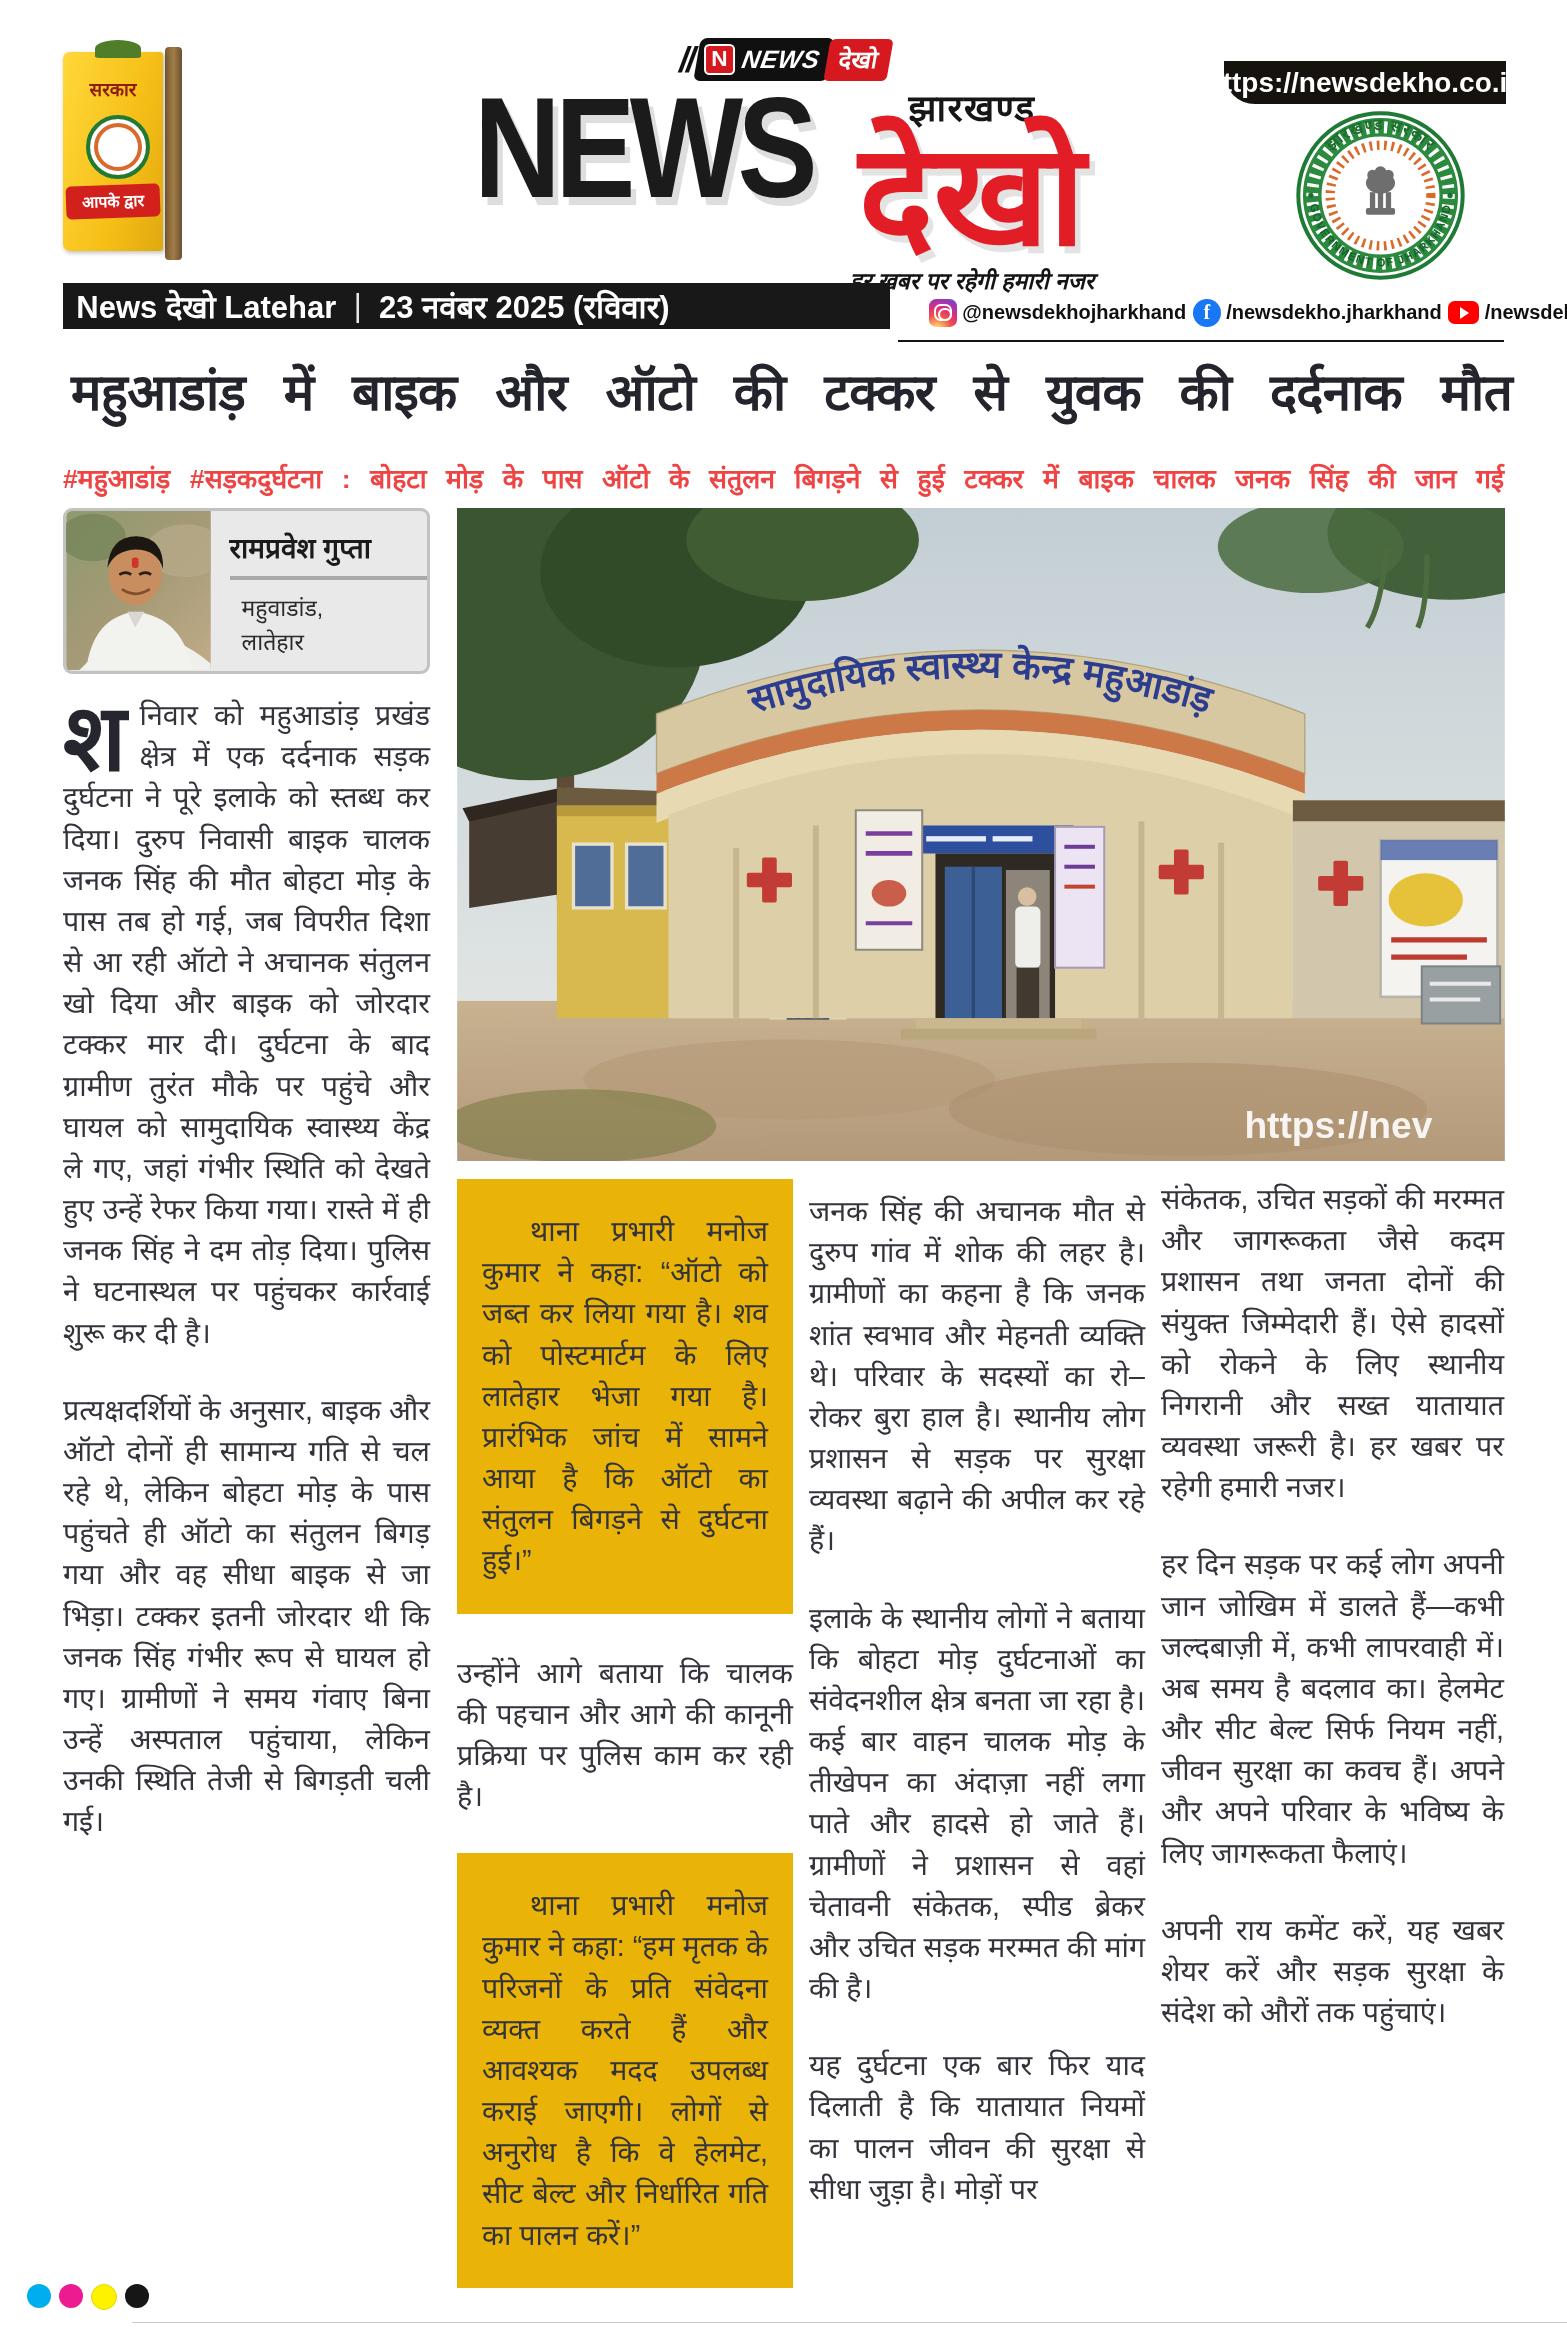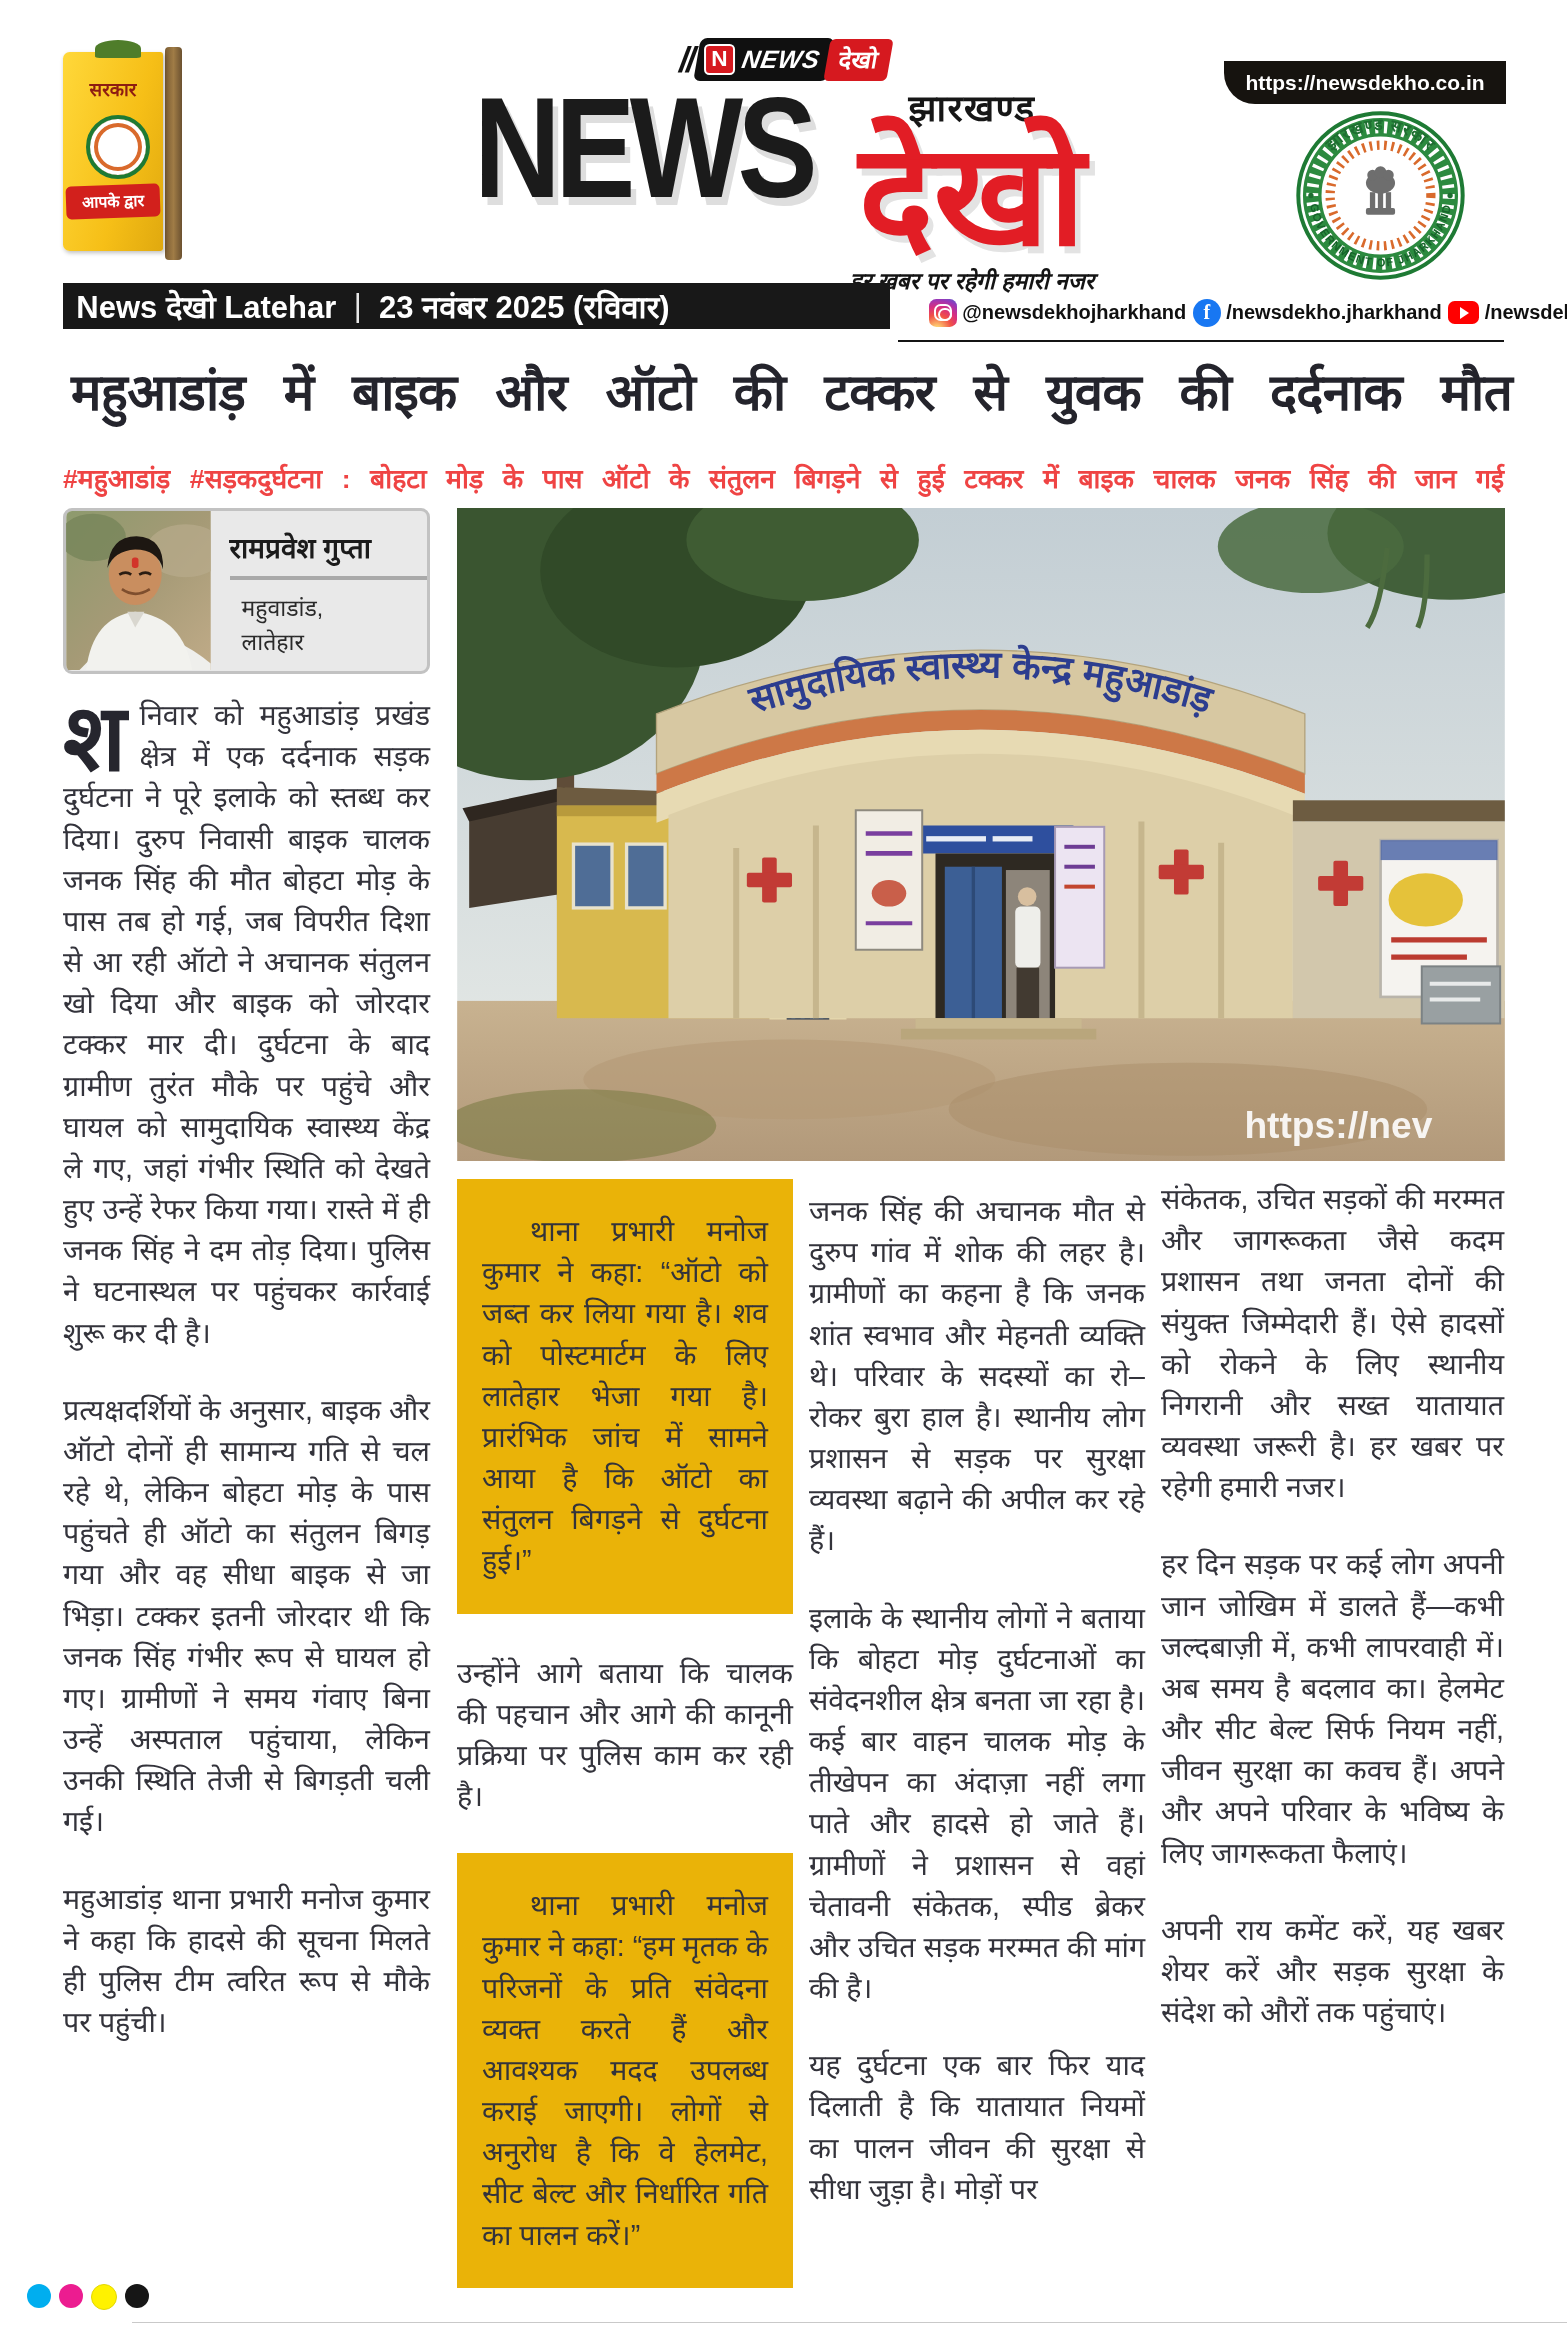--- a/index.html
+++ b/index.html
@@ -23,21 +23,21 @@
   .badge-news{color:#fff;font-style:italic;font-weight:900;font-size:25px;margin-left:8px;letter-spacing:0.7px;}
   .badge-red{background:#d6191f;color:#fff;font-weight:800;font-size:24px;transform:skewX(-10deg);border-radius:5.3px;padding:5.3px 12px;margin-left:-4px;height:31px;line-height:31px;}
   .logo-row{display:flex;align-items:flex-start;}
   .logo-news{font-size:143px;line-height:133px;font-weight:900;color:#1b1b1b;letter-spacing:-6.6px;transform:scaleX(.84);transform-origin:left top;text-shadow:6.6px 8px 0 #dedede;}
   .logo-right{display:flex;flex-direction:column;align-items:center;margin-left:-26.6px;}
   .logo-state{font-size:37px;font-weight:900;color:#161616;letter-spacing:1.3px;}
   .logo-dekho{font-size:141px;line-height:126px;font-weight:800;color:#e21d25;text-shadow:5.3px 6.6px 0 #e3e3e3;}
   .logo-tagline{font-size:23px;font-weight:800;font-style:italic;color:#141414;margin-top:5.3px;}
 
   .url-banner{position:absolute;left:1224px;top:61px;width:282px;height:43px;background:#16130f;color:#fff;
-              font-size:21px;font-weight:800;display:flex;align-items:center;justify-content:center;
+              font-size:28px;font-weight:800;display:flex;align-items:center;justify-content:center;
               border-radius:0 0 0 31px;}
   .seal{position:absolute;left:1295px;top:110px;width:171px;height:171px;}
 
   
   .datebar{position:absolute;left:63px;top:283px;width:827px;height:46px;background:#181818;color:#fff;
            display:flex;align-items:center;font-size:31px;font-weight:700;padding-left:13.3px;box-sizing:border-box;}
   .datebar .sep{font-weight:300;margin:0 17.3px;color:#e8e8e8;}
   .social-row{position:absolute;left:929px;top:291px;width:578px;height:43px;display:flex;align-items:center;gap:6.6px;}
   .social-item{display:flex;align-items:center;gap:5.3px;}
   .social-handle{font-size:20px;font-weight:700;color:#101010;white-space:nowrap;}
@@ -327,21 +327,20 @@
         <line x1="1464" y1="740" x2="1540" y2="740" stroke="#e8eaea" stroke-width="6"></line>
       </g>
 
       <text x="1185" y="948" font-size="56" font-weight="bold" fill="#ffffff" opacity=".9">https://nev</text>
     </svg>
   </div>
 
   <div class="col col1">
     <p class="para"><span class="dropcap">श</span><span>निवार को महुआडांड़ प्रखंड क्षेत्र में एक दर्दनाक सड़क दुर्घटना ने पूरे इलाके को स्तब्ध कर दिया। दुरुप निवासी बाइक चालक जनक सिंह की मौत बोहटा मोड़ के पास तब हो गई, जब विपरीत दिशा से आ रही ऑटो ने अचानक संतुलन खो दिया और बाइक को जोरदार टक्कर मार दी। दुर्घटना के बाद ग्रामीण तुरंत मौके पर पहुंचे और घायल को सामुदायिक स्वास्थ्य केंद्र ले गए, जहां गंभीर स्थिति को देखते हुए उन्हें रेफर किया गया। रास्ते में ही जनक सिंह ने दम तोड़ दिया। पुलिस ने घटनास्थल पर पहुंचकर कार्रवाई शुरू कर दी है।</span></p>
     <p>प्रत्यक्षदर्शियों के अनुसार, बाइक और ऑटो दोनों ही सामान्य गति से चल रहे थे, लेकिन बोहटा मोड़ के पास पहुंचते ही ऑटो का संतुलन बिगड़ गया और वह सीधा बाइक से जा भिड़ा। टक्कर इतनी जोरदार थी कि जनक सिंह गंभीर रूप से घायल हो गए। ग्रामीणों ने समय गंवाए बिना उन्हें अस्पताल पहुंचाया, लेकिन उनकी स्थिति तेजी से बिगड़ती चली गई।</p>
-    <p>महुआडांड़ थाना प्रभारी मनोज कुमार ने कहा कि हादसे की सूचना मिलते ही पुलिस टीम त्वरित रूप से मौके पर पहुंची।</p>
   </div>
 
   <div class="col col2">
     <div class="quote-box">
       <p>थाना प्रभारी मनोज कुमार ने कहा: “ऑटो को जब्त कर लिया गया है। शव को पोस्टमार्टम के लिए लातेहार भेजा गया है। प्रारंभिक जांच में सामने आया है कि ऑटो का संतुलन बिगड़ने से दुर्घटना हुई।”</p>
     </div>
     <p>उन्होंने आगे बताया कि चालक की पहचान और आगे की कानूनी प्रक्रिया पर पुलिस काम कर रही है।</p>
     <div class="quote-box">
       <p>थाना प्रभारी मनोज कुमार ने कहा: “हम मृतक के परिजनों के प्रति संवेदना व्यक्त करते हैं और आवश्यक मदद उपलब्ध कराई जाएगी। लोगों से अनुरोध है कि वे हेलमेट, सीट बेल्ट और निर्धारित गति का पालन करें।”</p>
     </div>

